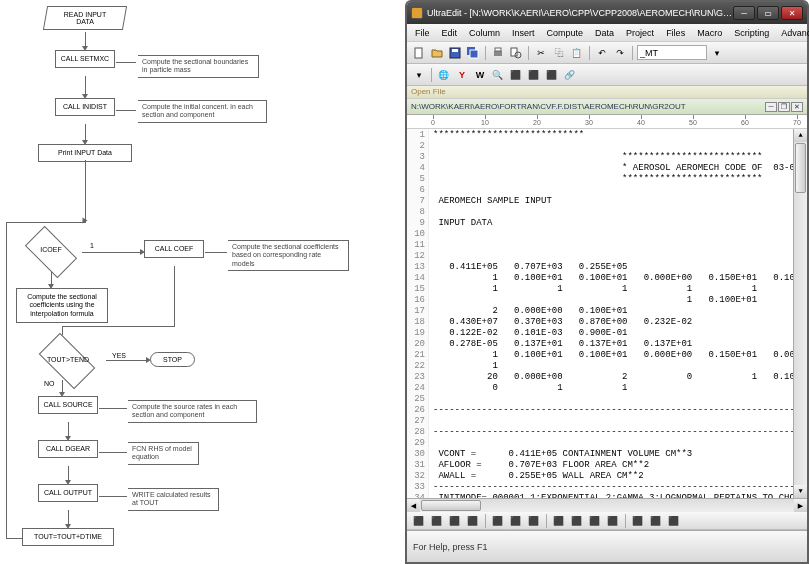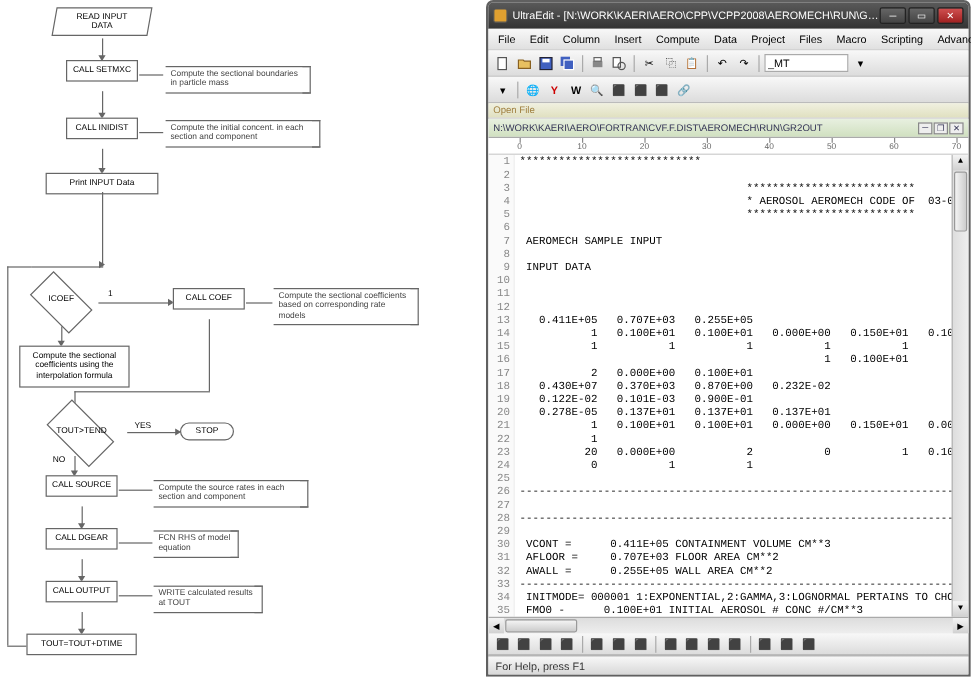--- a/index.html
+++ b/index.html
@@ -57,21 +57,21 @@
     .code { flex: 1; white-space: pre; padding: 1px 4px; color: #000; overflow: hidden; }
     .vscroll { width: 14px; background: linear-gradient(90deg,#ddd,#eee); border-left: 1px solid #aaa; position: relative; }
     .vscroll-thumb { position: absolute; left: 1px; right: 1px; top: 14px; height: 50px; background: linear-gradient(90deg,#f4f4f4,#ccc); border: 1px solid #999; border-radius: 2px; }
     .vscroll-btn { position: absolute; left: 0; right: 0; height: 13px; background: linear-gradient(#f4f4f4,#d0d0d0); font-size: 7px; display: flex; align-items: center; justify-content: center; }
     
     .hscrollrow { height: 14px; display: flex; background: #e8e8e8; }
     .hscroll { flex: 1; background: linear-gradient(#ddd,#eee); border-top: 1px solid #aaa; position: relative; }
     .hscroll-thumb { position: absolute; top: 1px; bottom: 1px; left: 14px; width: 60px; background: linear-gradient(#f4f4f4,#ccc); border: 1px solid #999; border-radius: 2px; }
     .hscroll-btn { position: absolute; top: 0; bottom: 0; width: 13px; background: linear-gradient(#f4f4f4,#d0d0d0); font-size: 7px; display: flex; align-items: center; justify-content: center; }
     
-    .statusbar { height: 16px; background: linear-gradient(#f8f8f8,#d8d8d8); border-top: 1px solid #aaa; display: flex; align-items: center; padding: 0 6px; font-size: 9px; color: #333; }
+    .statusbar { height: 32px; background: linear-gradient(#f8f8f8,#d8d8d8); border-top: 1px solid #aaa; display: flex; align-items: center; padding: 0 6px; font-size: 9px; color: #333; }
     .openfiles-lbl { font-size: 8px; color: #a08040; padding: 1px 4px; background: linear-gradient(#f0f0e0,#e0e0c0); height: 13px; border-bottom: 1px solid #ccc; }
   </style>
 </head>
 <body>
 
 <div class="flowchart">
   <div class="fc-para" style="left:45px;top:6px;width:80px;"><span>READ
 INPUT DATA</span></div>
   <div class="fc-arrow" style="left:85px;top:32px;width:1px;height:16px;"></div>
     <div class="fc-arrowhead" style="left:82px;top:46px;"></div>

